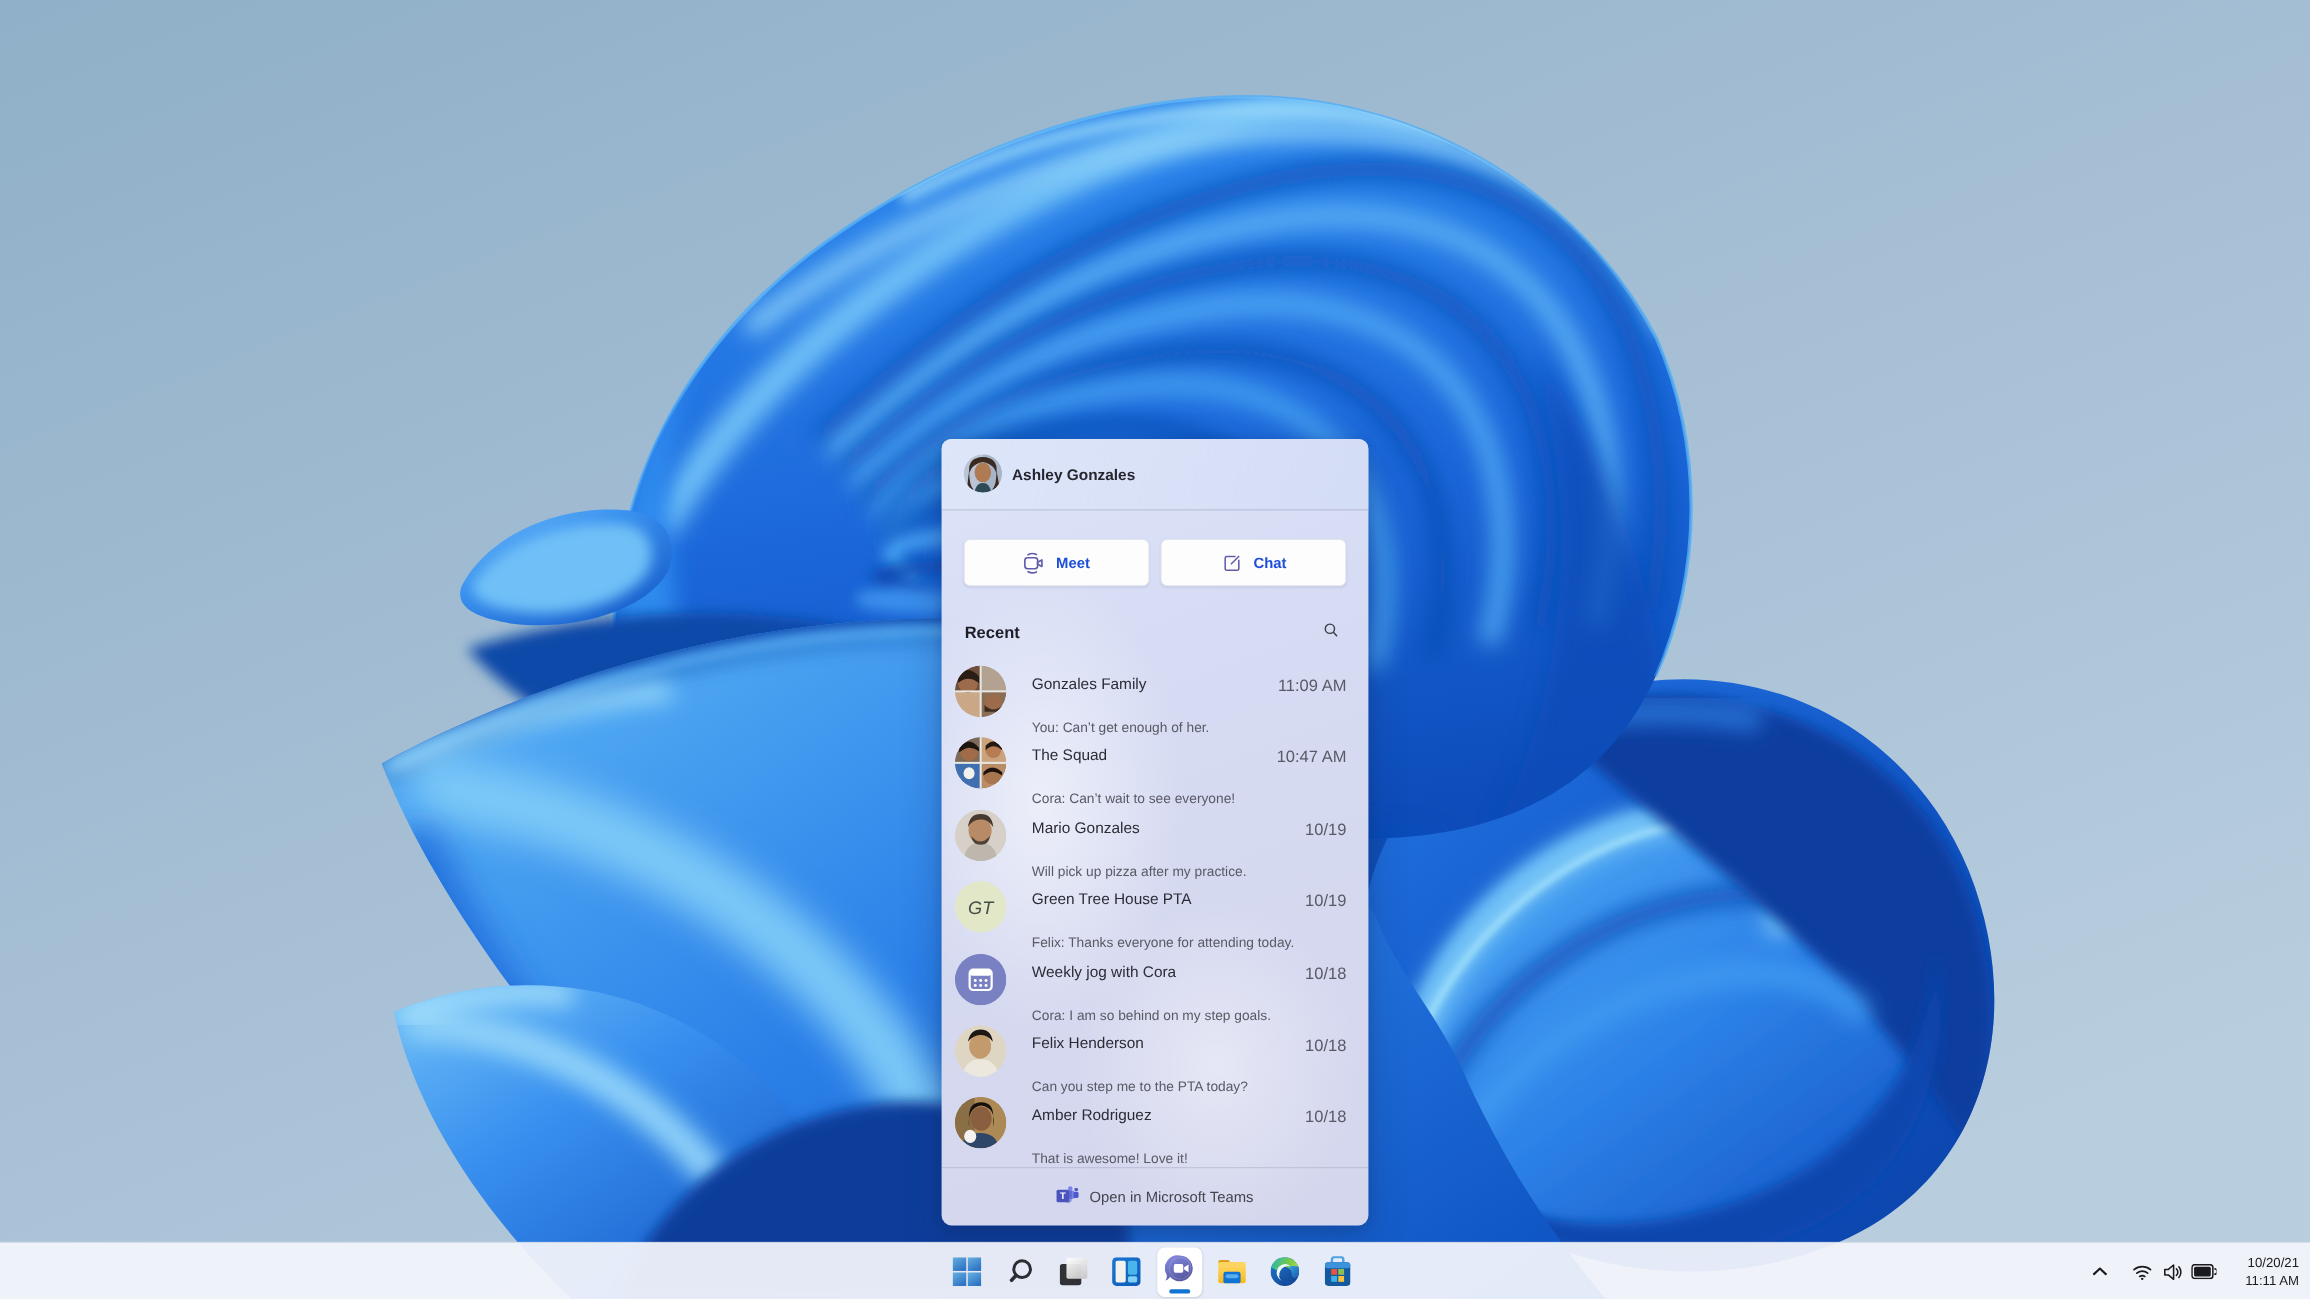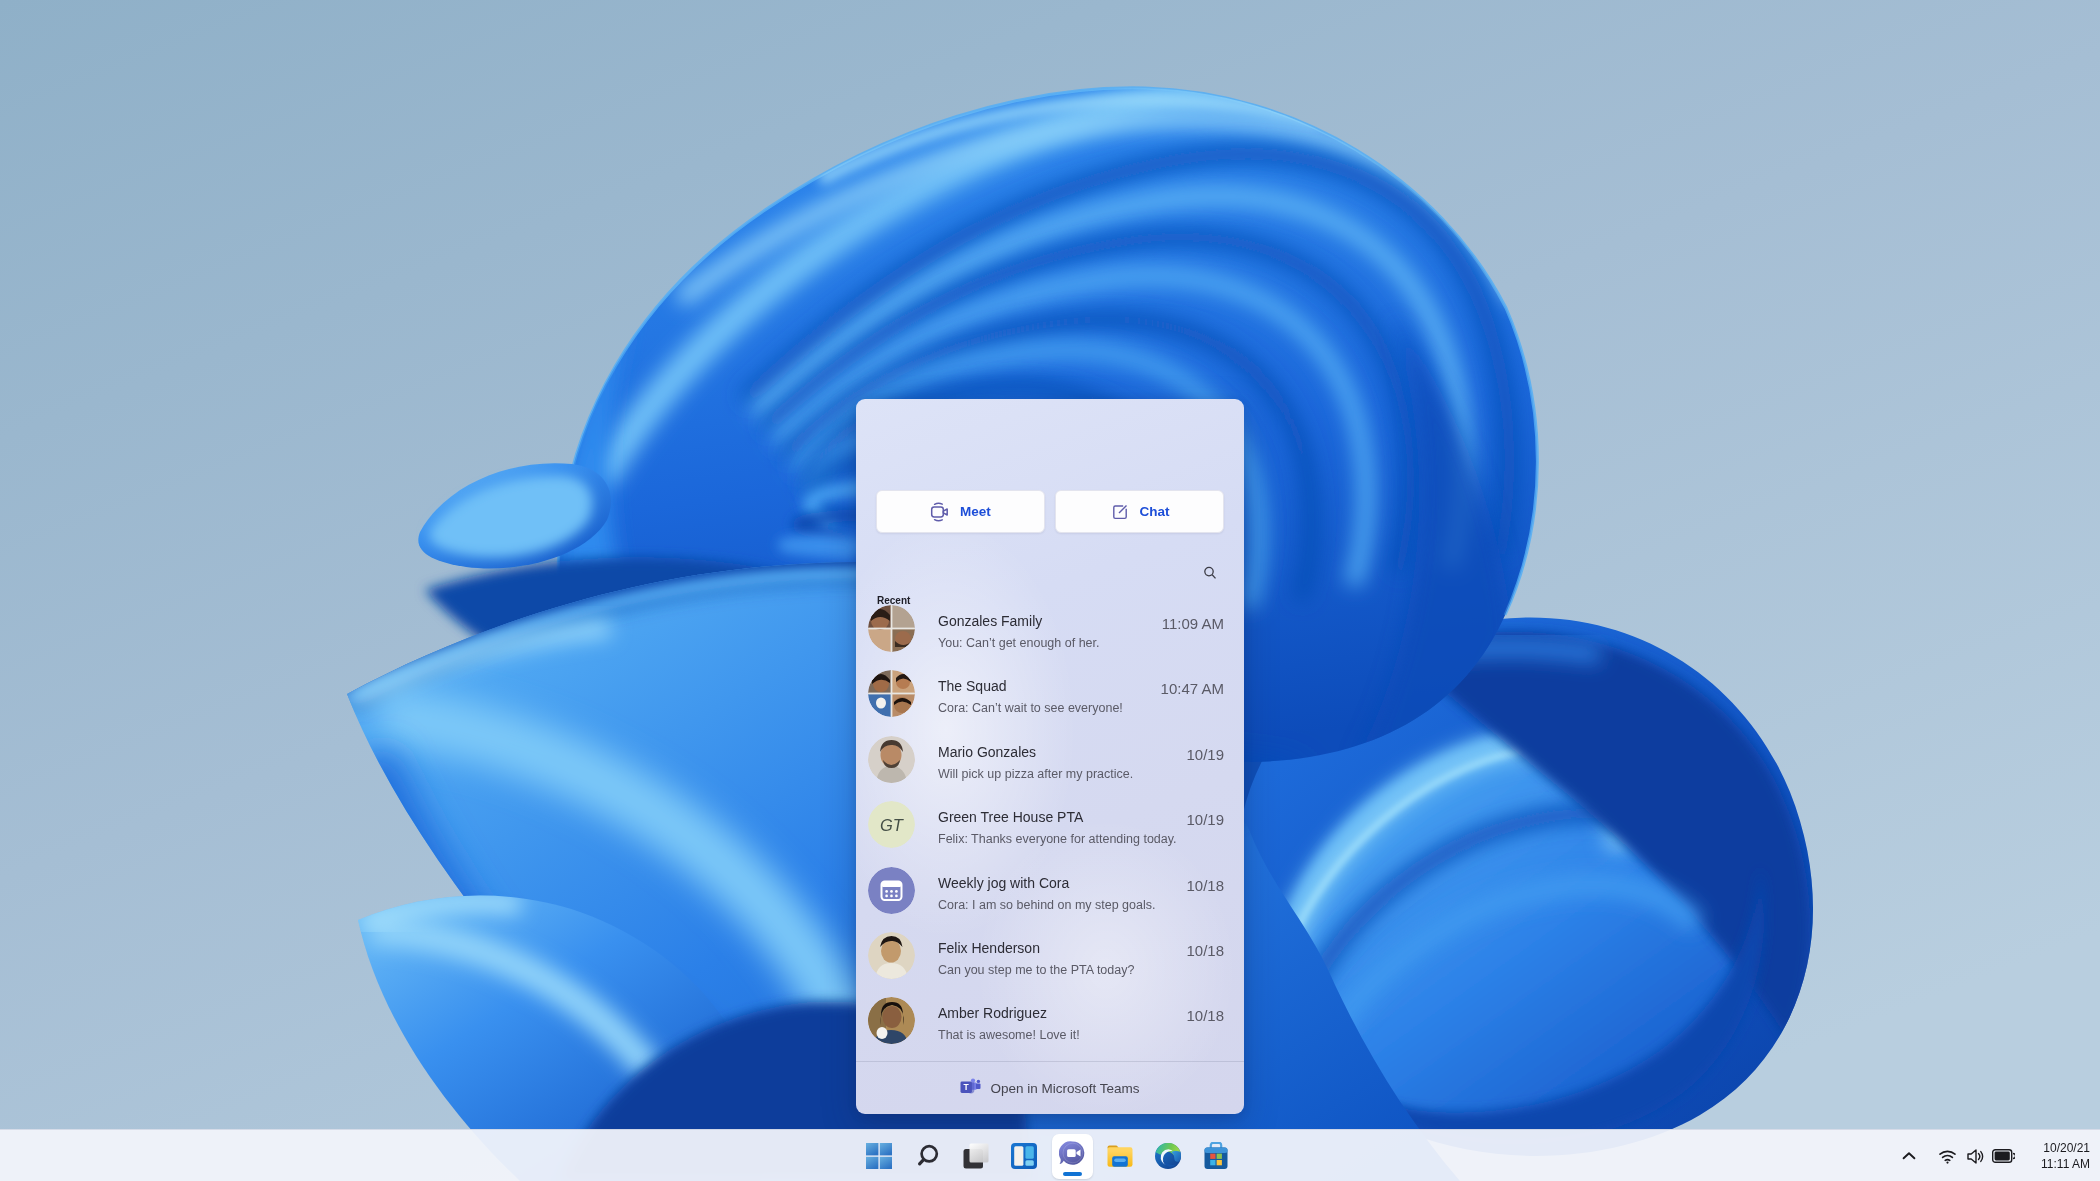--- a/index.html
+++ b/index.html
@@ -28,26 +28,26 @@
   #phead{position:absolute;left:0;top:0;width:100%;height:65px;
     background:linear-gradient(100deg,rgba(222,230,250,0.9),rgba(210,220,246,0.7));
     border-bottom:1px solid rgba(90,95,120,0.22);box-sizing:border-box;}
   #phead .name{position:absolute;left:64px;top:24px;font-size:14px;color:#25252e;font-weight:700;}
   #pavatar{position:absolute;left:20px;top:14px;width:35px;height:35px;border-radius:50%;overflow:hidden;}
   .btnrow{position:absolute;top:91px;left:20px;width:348px;display:flex;gap:10px;}
   .pbtn{width:169px;height:43px;background:#fdfdfe;border:1px solid #e3e4ee;border-radius:6px;
     box-shadow:0 1px 2px rgba(30,30,60,0.08);display:flex;align-items:center;justify-content:center;
     color:#1d4ed8;font-size:13.5px;font-weight:700;box-sizing:border-box;}
   .pbtn svg{margin-right:10px;}
-  #recent{position:absolute;left:21px;top:168px;font-size:10px;font-weight:700;color:#1d1d26;margin-top:28px;}
+  #recent{position:absolute;left:21px;top:168px;font-size:15px;font-weight:700;color:#1d1d26;}
   #psearch{position:absolute;right:26px;top:166px;}
   .row{position:absolute;left:0;width:388px;height:62px;}
   .row .av{position:absolute;left:12px;top:0px;width:47px;height:47px;border-radius:50%;overflow:hidden;font-style:italic;}
   .row .tt{position:absolute;left:82px;top:8px;font-size:14px;color:#2c2c35;text-align:right;}
-  .row .st{position:absolute;left:82px;top:31px;font-size:12.5px;color:#5a5a66;}
+  .row .st{position:absolute;left:82px;top:49px;font-size:12.5px;color:#5a5a66;}
   .row .tm{position:absolute;right:20px;top:10px;font-size:15px;color:#5a5a66;}
   #pfoot{position:absolute;left:0;bottom:0;width:100%;height:52px;border-top:1px solid rgba(90,95,120,0.18);
     display:flex;align-items:center;justify-content:center;font-size:13.5px;color:#45454f;}
   #pfoot svg{margin-right:9px;}
 </style>
 </head>
 <body>
 <div id="stage">
   <svg id="wall" width="2100" height="1181" viewBox="0 0 2100 1181">
 
@@ -174,20 +174,39 @@
             <path d="M358,920 C430,890 510,888 580,912 C700,955 772,1058 766,1162 C764,1170 762,1176 760,1181 L520,1181 C440,1105 378,1012 358,920 Z"></path>
           </clipPath>
         <path d="M560,1181 C600,1080 700,1012 810,1002 C900,997 978,1028 1022,1082 L1032,1181 Z" fill="#0b3e9b" filter="url(#b6)"></path>
       </g>
     </g>
   </svg>
 
   <div id="panel">
     <div class="glow1"></div>
       <div class="glow2"></div>
+    <div id="phead">
+      <div id="pavatar"><svg width="35" height="35" viewBox="0 0 35 35">
+        <defs>
+              <clipPath id="hav">
+                <circle cx="17.5" cy="17.5" r="17.5"></circle>
+              </clipPath>
+            </defs>
+        <g clip-path="url(#hav)">
+          <rect width="35" height="35" fill="#b9c4d6"></rect>
+          <rect x="18" width="17" height="35" fill="#a8b4c8"></rect>
+          <path d="M5 16 Q4 3 17.5 2.5 Q31 3 30 16 L30 28 Q33 10 17.5 7 Q2 10 5 28 Z" fill="#3a2a20"></path>
+          <path d="M5 15 Q5 28 9 32 L3 32 Z" fill="#3a2a20"></path>
+          <path d="M30 15 Q30 28 26 32 L33 32 Z" fill="#3a2a20"></path>
+          <ellipse cx="17.5" cy="16.5" rx="7.5" ry="9" fill="#b07a52"></ellipse>
+          <path d="M10 35 Q11 26 17.5 26 Q24 26 25 35 Z" fill="#2e4a56"></path>
+        </g>
+          </svg></div>
+      <div class="name">Ashley Gonzales</div>
+    </div>
     <div class="btnrow">
       <div class="pbtn"><svg width="20" height="20" viewBox="0 0 20 20" fill="none" stroke="#5f5caa" stroke-width="1.5">
             <rect x="1.7" y="5" width="11.6" height="10" rx="2.4"></rect>
             <path d="M13.3 9.1 L17.2 7 V13 L13.3 10.9 Z" stroke-linejoin="round"></path>
             <path d="M4.6 2.3 A 8.2 8.2 0 0 1 12.2 2.1" stroke-linecap="round"></path>
             <path d="M4.6 17.7 A 8.2 8.2 0 0 0 12.2 17.9" stroke-linecap="round"></path>
           </svg>Meet</div>
       <div class="pbtn"><svg width="20" height="20" viewBox="0 0 20 20" fill="none" stroke="#5f5caa" stroke-width="1.4">
             <path d="M16.2 6.8 V15 a1.4 1.4 0 0 1 -1.4 1.4 H5.2 A1.4 1.4 0 0 1 3.8 15 V5.4 A1.4 1.4 0 0 1 5.2 4 h8"></path>
             <path d="M9 11 L16.5 3.5"></path>

